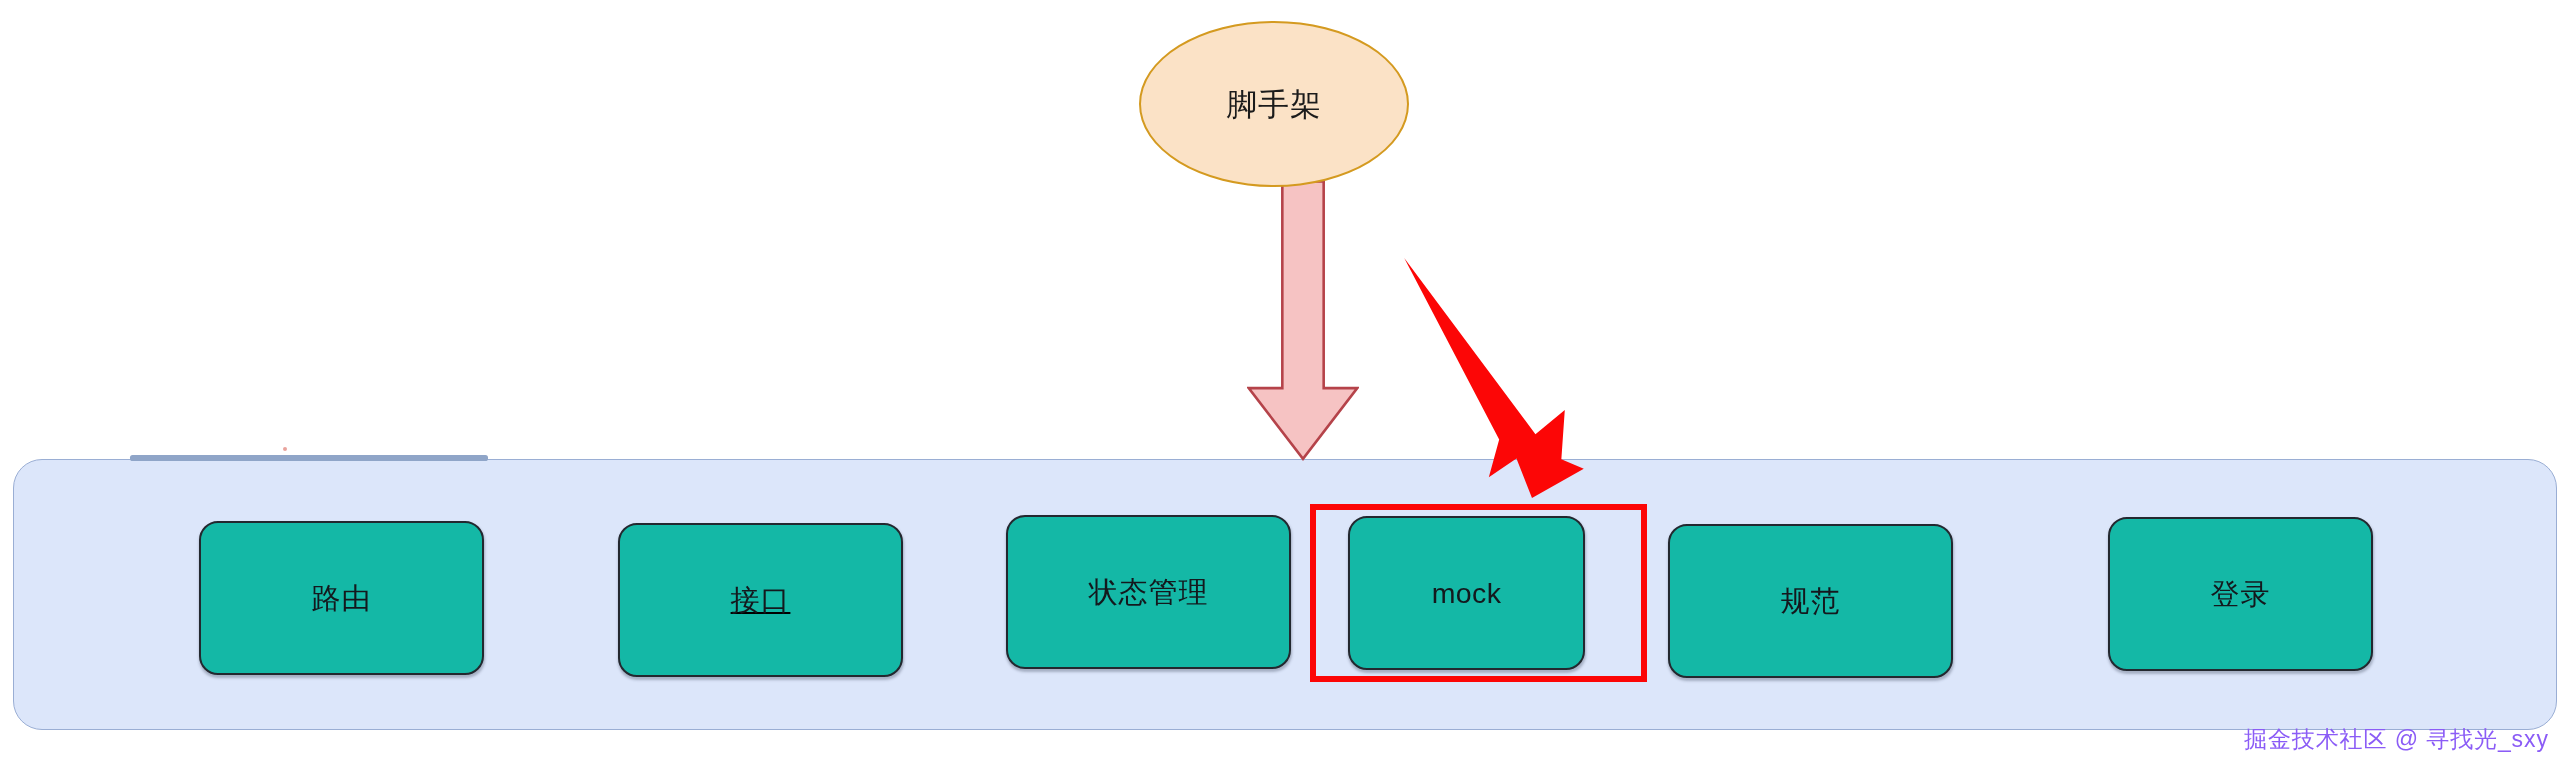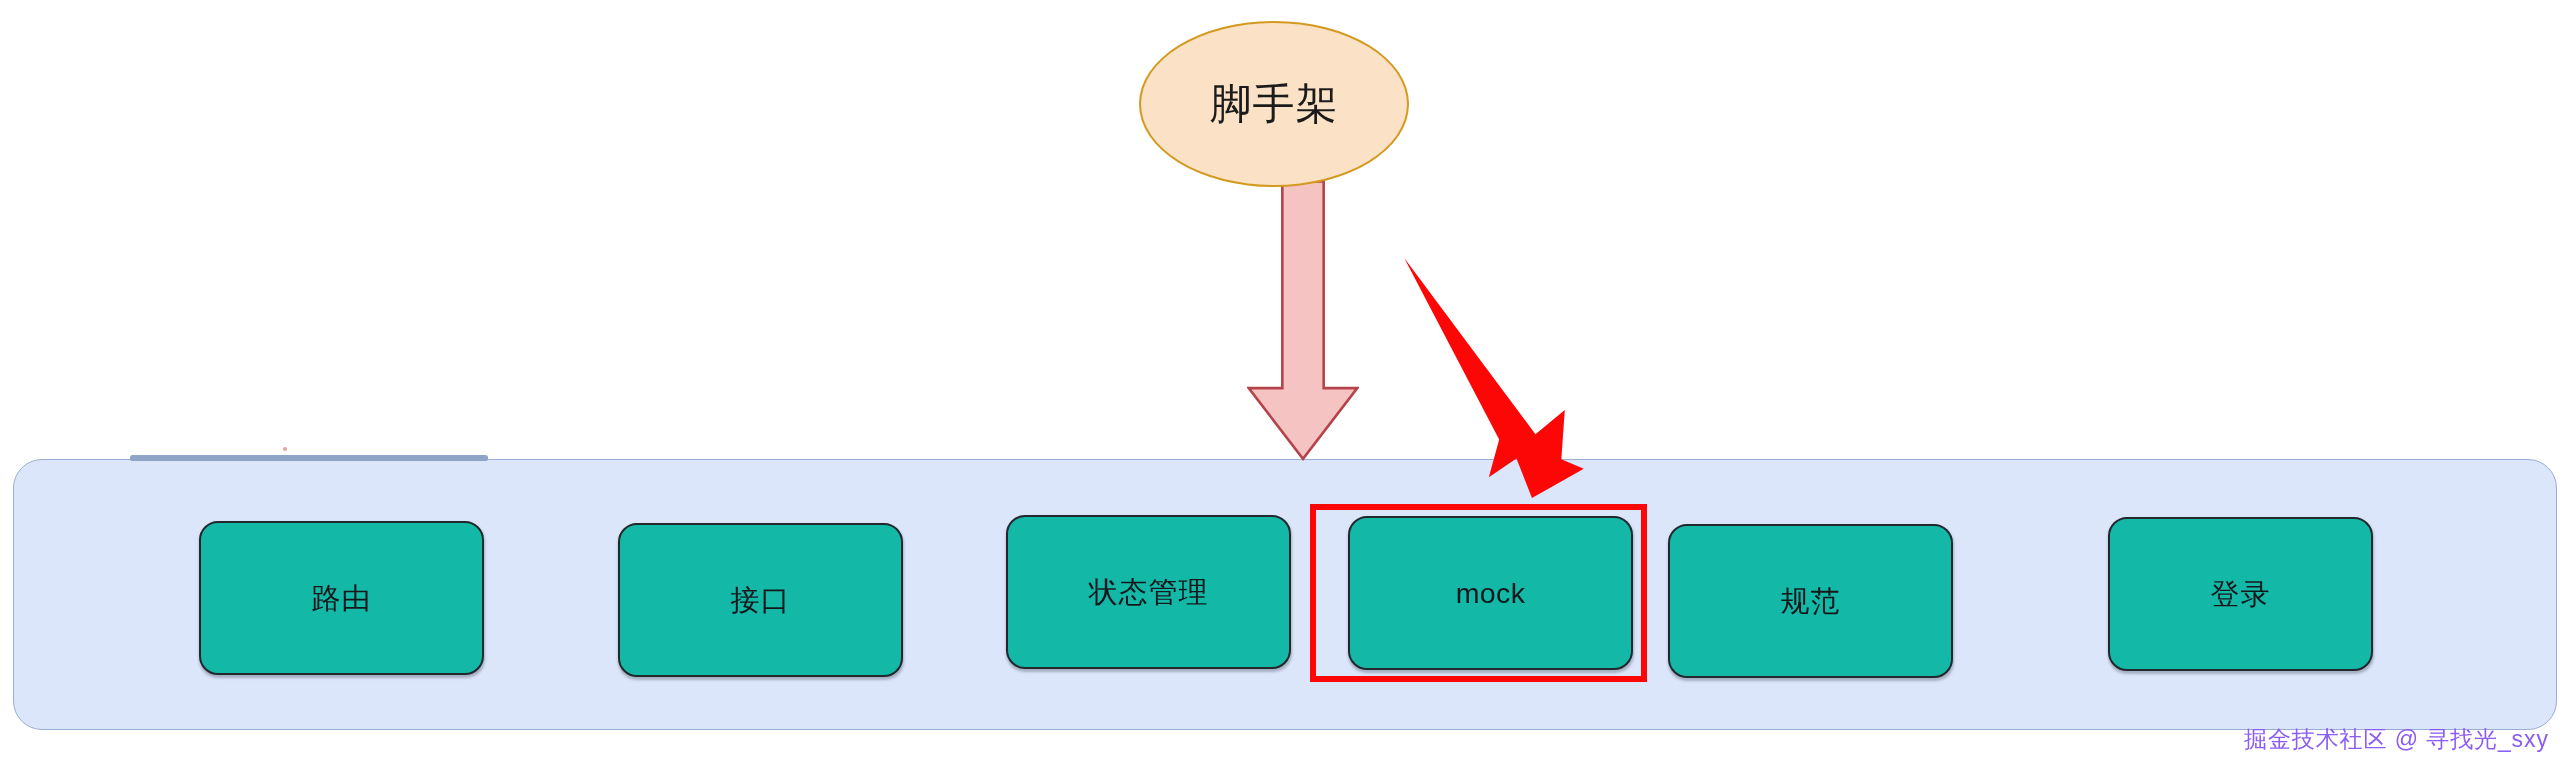--- a/index.html
+++ b/index.html
@@ -28,21 +28,21 @@
     border-radius: 50%;
     background: #fbe2c6;
     border: 2.6px solid #d49a20;
     box-sizing: border-box;
     display: flex;
     align-items: center;
     justify-content: center;
     z-index: 6;
   }
   .ellipse-label {
-    font-size: 42px;
+    font-size: 31px;
     color: #1b1b1b;
     letter-spacing: 0.9px;
     line-height: 1;
     white-space: nowrap;
   }
 
   
   .block-arrow {
     position: absolute;
     left: 1247px;
@@ -161,29 +161,29 @@
   </svg>
 
   <div class="container-panel"></div>
   <div class="edge-artifact"></div>
   <div class="speck"></div>
 
   <div class="node-box" style="left:199px;  top:521px; width:285px; height:154px;">
     <span class="node-label">路由</span>
   </div>
 
-  <div class="node-box" style="left:618px;  top:523px; width:285px; height:154px;">
+  <div class="node-box" style="left:618px;  top:523px; width:285px; height:154px;text-decoration:underline;">
     <span class="node-label">接口</span>
   </div>
 
   <div class="node-box" style="left:974px; top:515px; width:285px; height:154px;margin-left:32px;">
     <span class="node-label">状态管理</span>
   </div>
 
-  <div class="node-box" style="left:1348px; top:516px; width:285px; height:154px;border-radius:19px;">
+  <div class="node-box" style="left:1348px; top:516px; width:237px; height:154px;border-radius:19px;">
     <span class="node-label latin">mock</span>
   </div>
 
   <div class="node-box" style="left:1668px; top:524px; width:285px; height:154px;">
     <span class="node-label">规范</span>
   </div>
 
   <div class="node-box" style="left:2108px; top:517px; width:265px; height:154px;">
     <span class="node-label">登录</span>
   </div>

